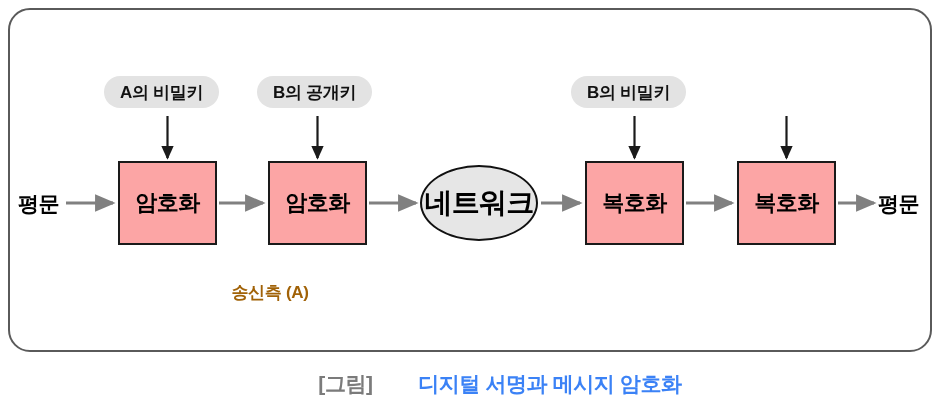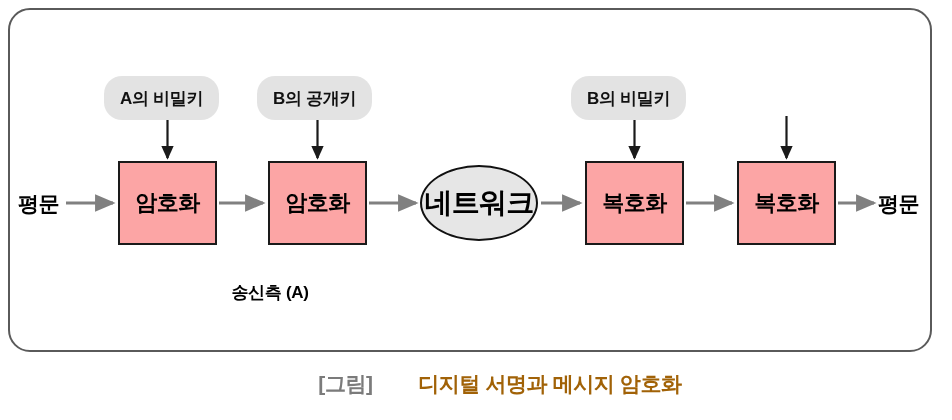--- a/index.html
+++ b/index.html
@@ -66,21 +66,21 @@
     align-items: center;
     justify-content: center;
     font-size: 28px;
     font-weight: bold;
     color: #000000;
     letter-spacing: -0.8px;
   }
   .key-pill {
     position: absolute;
     box-sizing: border-box;
-    height: 44px;
+    height: 32px;
     padding: 0 16px;
     background: #e3e3e3;
     border-radius: 18px;
     display: flex;
     align-items: center;
     justify-content: center;
     font-size: 17px;
     font-weight: bold;
     color: #111111;
     letter-spacing: -0.3px;
@@ -91,42 +91,42 @@
     font-size: 21px;
     font-weight: bold;
     color: #000000;
     letter-spacing: -0.5px;
     white-space: nowrap;
   }
   .group-label {
     position: absolute;
     font-size: 17px;
     font-weight: bold;
-    color: #000000;
+    color: #a16207;
     letter-spacing: -0.3px;
     white-space: nowrap;
     text-align: center;
   }
   #caption {
     position: absolute;
     left: 0;
     top: 370px;
     width: 952px;
     text-align: center;
     font-size: 21px;
     font-weight: bold;
     letter-spacing: -0.4px;
     white-space: nowrap;
   }
   #caption .caption-tag {
     color: #7b7b7b;
     margin-left: 48px;
   }
   #caption .caption-title {
-    color: #a16207;
+    color: #3b82f6;
     margin-left: 40px;
   }
 </style>
 </head>
 <body>
 
 <div id="page">
 
   <div id="diagram-frame"></div>
 

